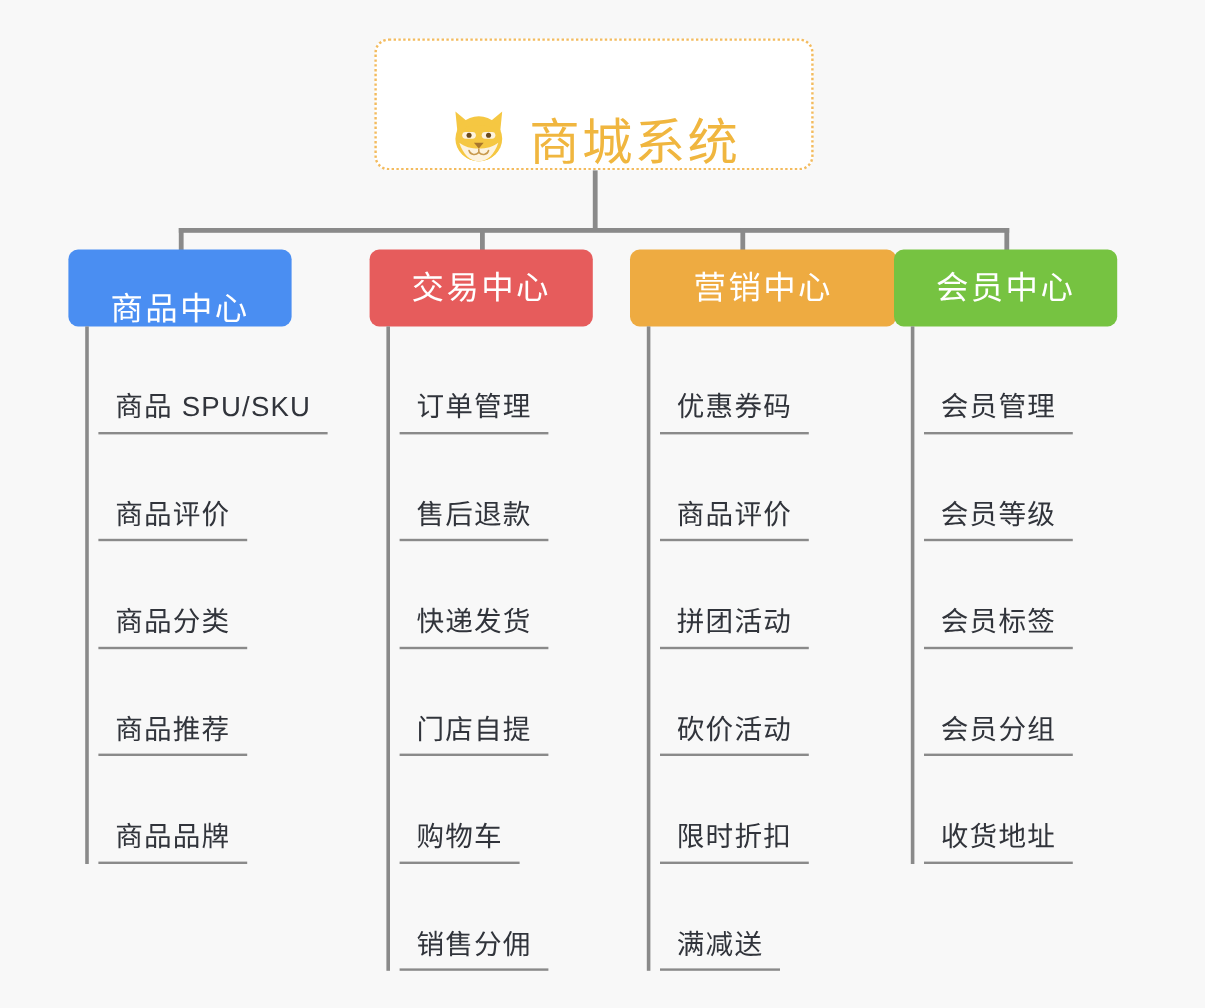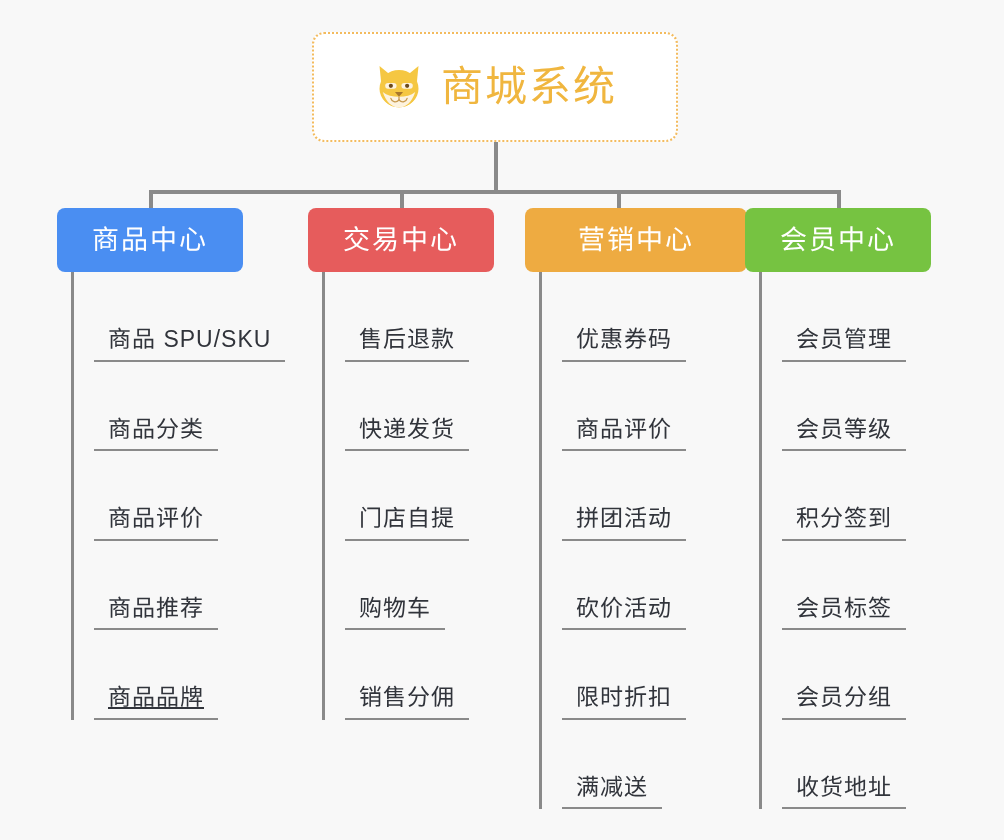--- a/index.html
+++ b/index.html
@@ -28,21 +28,21 @@
     position: absolute;
     left: 312px;
     top: 32px;
     width: 366px;
     height: 110px;
     background: #ffffff;
     border: 2px dotted #f3bb5e;
     border-radius: 12px;
     box-sizing: border-box;
     display: flex;
-    align-items: center;
+    align-items: flex-end;
     justify-content: center;
     gap: 16px;
   }
   .root-icon {
     width: 52px;
     height: 52px;
     flex: 0 0 auto;
     display: block;
   }
   .root-title {
@@ -116,21 +116,21 @@
     font-size: 27px;
     letter-spacing: 2px;
     line-height: 1;
     white-space: nowrap;
   }
 
   
   .leaf-stack {
     position: relative;
     margin-top: 0;
-    padding-left: 20px;
+    padding-left: 8px;
     border-left: 3px solid #8a8a8a;
     margin-left: 14px;
   }
   .leaf-row {
     height: 89.5px;
     display: flex;
     align-items: flex-end;
     box-sizing: border-box;
   }
   .leaf-text {
@@ -172,48 +172,51 @@
   <div class="conn conn-stub" style="background: rgb(138, 138, 138);"></div>
   <div class="conn conn-bus" style="background: rgb(138, 138, 138);"></div>
   <div class="conn conn-drop drop-1" style="background: rgb(138, 138, 138);"></div>
   <div class="conn conn-drop drop-2" style="background: rgb(138, 138, 138);"></div>
   <div class="conn conn-drop drop-3" style="background: rgb(138, 138, 138);"></div>
   <div class="conn conn-drop drop-4" style="background: rgb(138, 138, 138);"></div>
 
   <div class="columns">
 
     <div class="column col-0">
-      <div class="cat-box" style="background: rgb(74, 142, 242);">
+      <div class="cat-box" style="background: rgb(74, 142, 242); align-items: flex-end;">
         <span class="cat-label">商品中心</span>
       </div>
       <div class="leaf-stack" style="border-left-color: rgb(138, 138, 138);">
         <div class="leaf-row">
             <span class="leaf-text" style="border-bottom-color: rgb(138, 138, 138);">商品 SPU/SKU</span>
           </div>
         <div class="leaf-row">
+            <span class="leaf-text" style="border-bottom-color: rgb(138, 138, 138);">商品评价</span>
+          </div>
+        <div class="leaf-row">
             <span class="leaf-text" style="border-bottom-color: rgb(138, 138, 138);">商品分类</span>
           </div>
         <div class="leaf-row">
-            <span class="leaf-text" style="border-bottom-color: rgb(138, 138, 138);">商品评价</span>
-          </div>
-        <div class="leaf-row">
             <span class="leaf-text" style="border-bottom-color: rgb(138, 138, 138);">商品推荐</span>
           </div>
         <div class="leaf-row">
-            <span class="leaf-text" style="border-bottom-color: rgb(138, 138, 138); text-decoration: underline;">商品品牌</span>
+            <span class="leaf-text" style="border-bottom-color: rgb(138, 138, 138);">商品品牌</span>
           </div>
       </div>
     </div>
 
     <div class="column col-1">
       <div class="cat-box" style="background: rgb(230, 92, 92);">
         <span class="cat-label">交易中心</span>
       </div>
       <div class="leaf-stack" style="border-left-color: rgb(138, 138, 138);">
         <div class="leaf-row">
+            <span class="leaf-text" style="border-bottom-color: rgb(138, 138, 138);">订单管理</span>
+          </div>
+        <div class="leaf-row">
             <span class="leaf-text" style="border-bottom-color: rgb(138, 138, 138);">售后退款</span>
           </div>
         <div class="leaf-row">
             <span class="leaf-text" style="border-bottom-color: rgb(138, 138, 138);">快递发货</span>
           </div>
         <div class="leaf-row">
             <span class="leaf-text" style="border-bottom-color: rgb(138, 138, 138);">门店自提</span>
           </div>
         <div class="leaf-row">
             <span class="leaf-text" style="border-bottom-color: rgb(138, 138, 138);">购物车</span>
@@ -255,23 +258,20 @@
         <span class="cat-label">会员中心</span>
       </div>
       <div class="leaf-stack" style="border-left-color: rgb(138, 138, 138);">
         <div class="leaf-row">
             <span class="leaf-text" style="border-bottom-color: rgb(138, 138, 138);">会员管理</span>
           </div>
         <div class="leaf-row">
             <span class="leaf-text" style="border-bottom-color: rgb(138, 138, 138);">会员等级</span>
           </div>
         <div class="leaf-row">
-            <span class="leaf-text" style="border-bottom-color: rgb(138, 138, 138);">积分签到</span>
-          </div>
-        <div class="leaf-row">
             <span class="leaf-text" style="border-bottom-color: rgb(138, 138, 138);">会员标签</span>
           </div>
         <div class="leaf-row">
             <span class="leaf-text" style="border-bottom-color: rgb(138, 138, 138);">会员分组</span>
           </div>
         <div class="leaf-row">
             <span class="leaf-text" style="border-bottom-color: rgb(138, 138, 138);">收货地址</span>
           </div>
       </div>
     </div>

